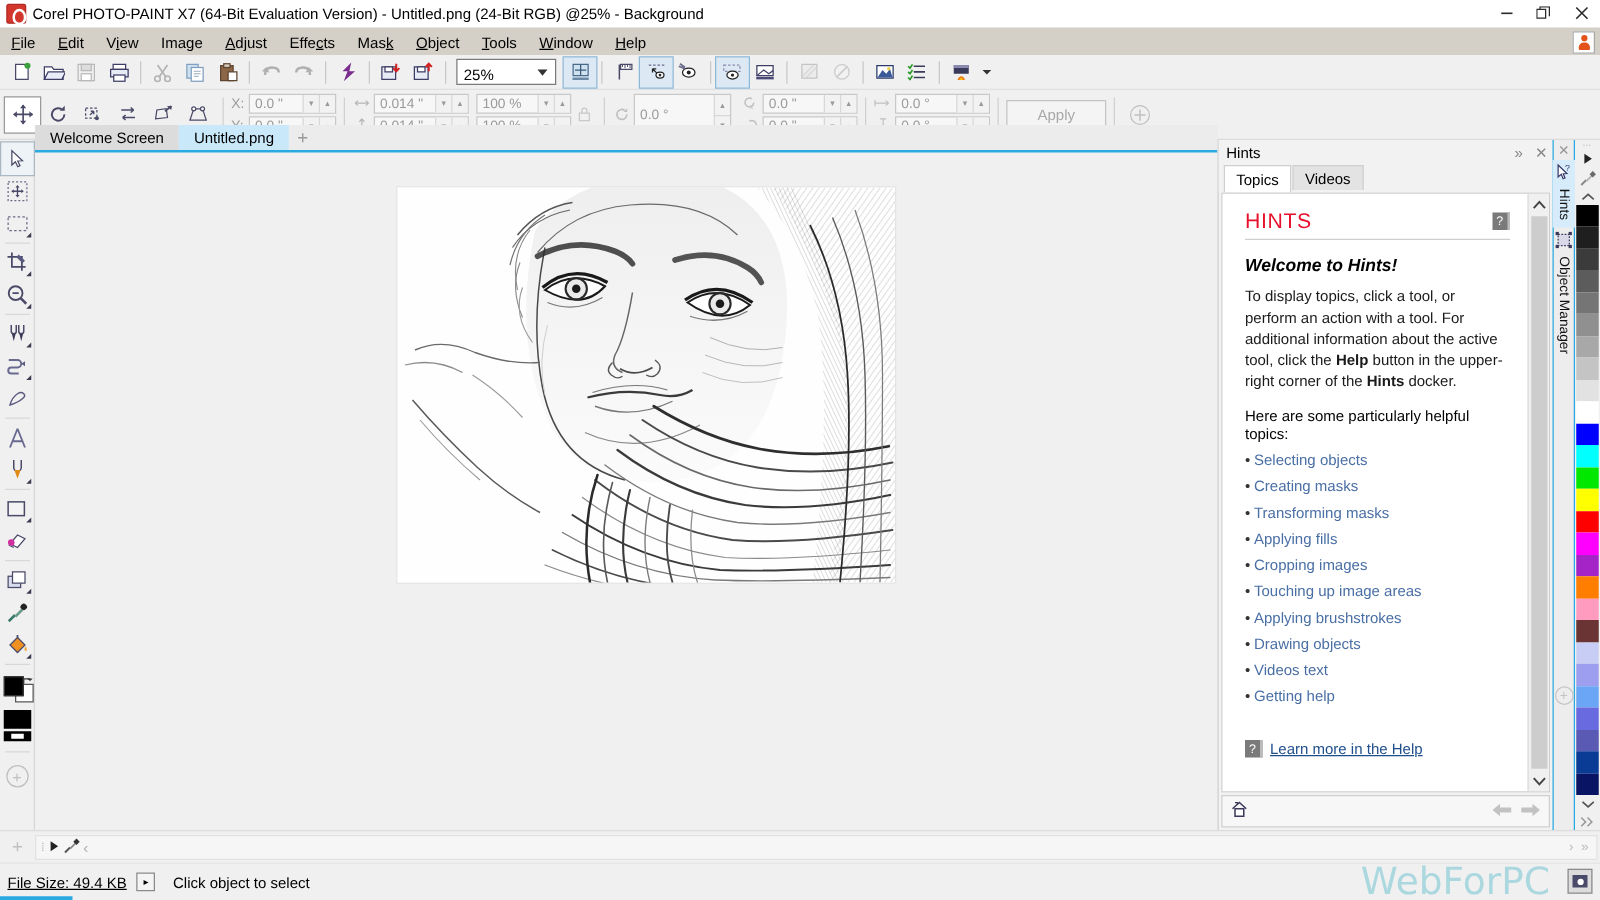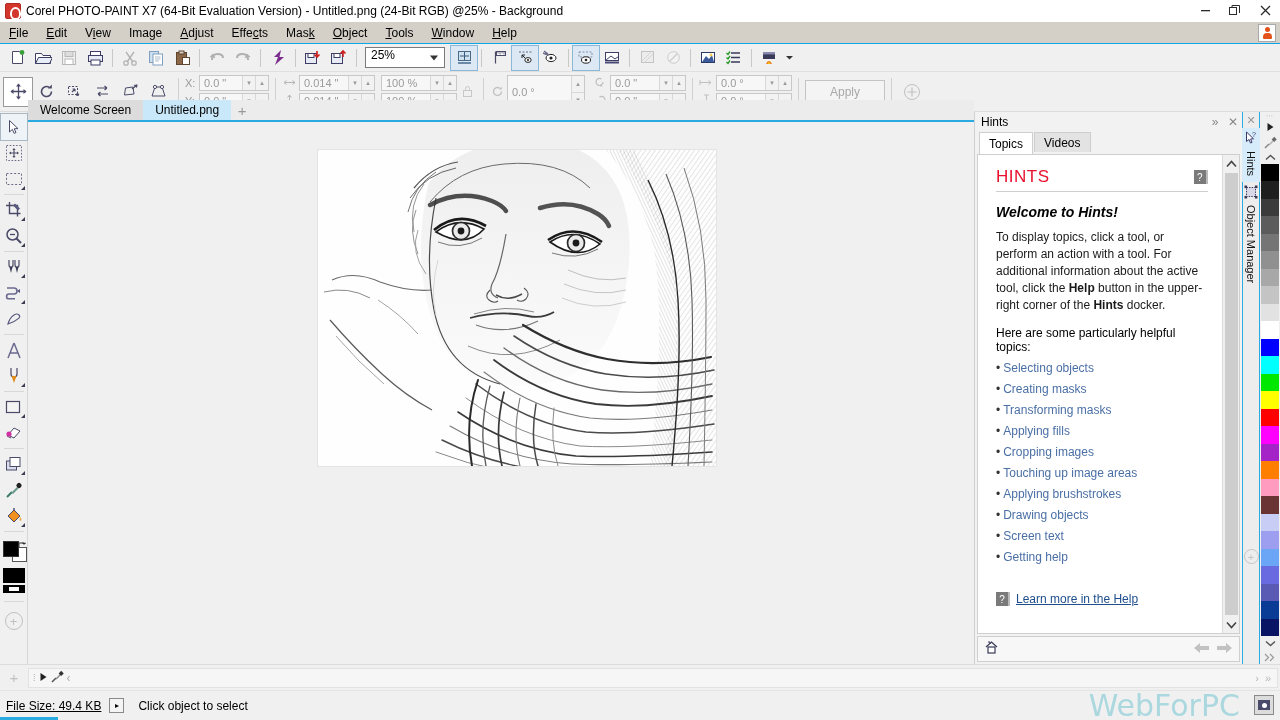--- a/index.html
+++ b/index.html
@@ -32,21 +32,21 @@
   .win-btns { margin-left: auto; display: flex; height: 22px; }
   .win-btn {
     width: 30px; height: 22px; display: flex; align-items: center; justify-content: center;
     font-size: 13px; color: #2b2b2b; cursor: default;
   }
 
   
   .menubar {
     position: absolute; top: 22px; left: 0; width: 1280px; height: 26px;
     background: #d4d0c8; display: flex; align-items: center;
-    border-bottom: 5px solid #0ea5e9;
+    border-bottom: 2px solid #0ea5e9;
   }
   .menu-item {
     padding: 2px 9px; font-size: 12px; color: #000; cursor: default; line-height: 16px;
   }
   .menu-item u { text-decoration: underline; }
   .user-badge {
     margin-left: auto; margin-right: 4px; width: 18px; height: 18px;
     background: #ffffff; border: 1px solid #a9a9a9;
     display: flex; align-items: center; justify-content: center;
   }
@@ -67,21 +67,21 @@
     border-bottom: 1px solid #e0e0e0;
   }
   .tb-btn {
     width: 26px; height: 24px; display: flex; align-items: center; justify-content: center;
     cursor: default; position: relative;
   }
   .tb-btn.pressed { background: #dce9f5; outline: 1px solid #8cb8d8; }
   .tb-sep { width: 1px; height: 18px; background: #c8c8c8; margin: 0 4px; }
   .zoom-combo {
     width: 80px; height: 21px; background: #fff; border: 1px solid #7a7a7a;
-    display: flex; align-items: flex-start; padding-left: 5px; font-size: 12px;
+    display: flex; align-items: flex-end; padding-left: 5px; font-size: 12px;
     margin-left: 4px; position: relative;
   }
   .zoom-combo .caret {
     position: absolute; right: 6px; top: 50%; transform: translateY(-50%);
     width: 0; height: 0; border-left: 4px solid transparent; border-right: 4px solid transparent;
     border-top: 5px solid #333;
   }
 
   
   .prop-bar {
@@ -998,21 +998,21 @@
         </div>
         <div class="hints-lead">Here are some particularly helpful topics:</div>
         <div class="topic"><span class="bullet">•</span><a>Selecting objects</a></div>
         <div class="topic"><span class="bullet">•</span><a>Creating masks</a></div>
         <div class="topic"><span class="bullet">•</span><a>Transforming masks</a></div>
         <div class="topic"><span class="bullet">•</span><a>Applying fills</a></div>
         <div class="topic"><span class="bullet">•</span><a>Cropping images</a></div>
         <div class="topic"><span class="bullet">•</span><a>Touching up image areas</a></div>
         <div class="topic"><span class="bullet">•</span><a>Applying brushstrokes</a></div>
         <div class="topic"><span class="bullet">•</span><a>Drawing objects</a></div>
-        <div class="topic"><span class="bullet">•</span><a>Screen text</a></div>
+        <div class="topic"><span class="bullet">•</span><a>Videos text</a></div>
         <div class="topic"><span class="bullet">•</span><a>Getting help</a></div>
         <div class="learn-row">
           <span class="help-sq" style="margin-left:0">?</span>
           <a>Learn more in the Help</a>
         </div>
       </div>
       <div class="dk-scroll">
         <div class="dk-arrow">
           <svg width="11" height="8" viewBox="0 0 11 8">
               <path d="M1 6.5 L5.5 1.5 L10 6.5" stroke="#444" stroke-width="1.6" fill="none"></path>

